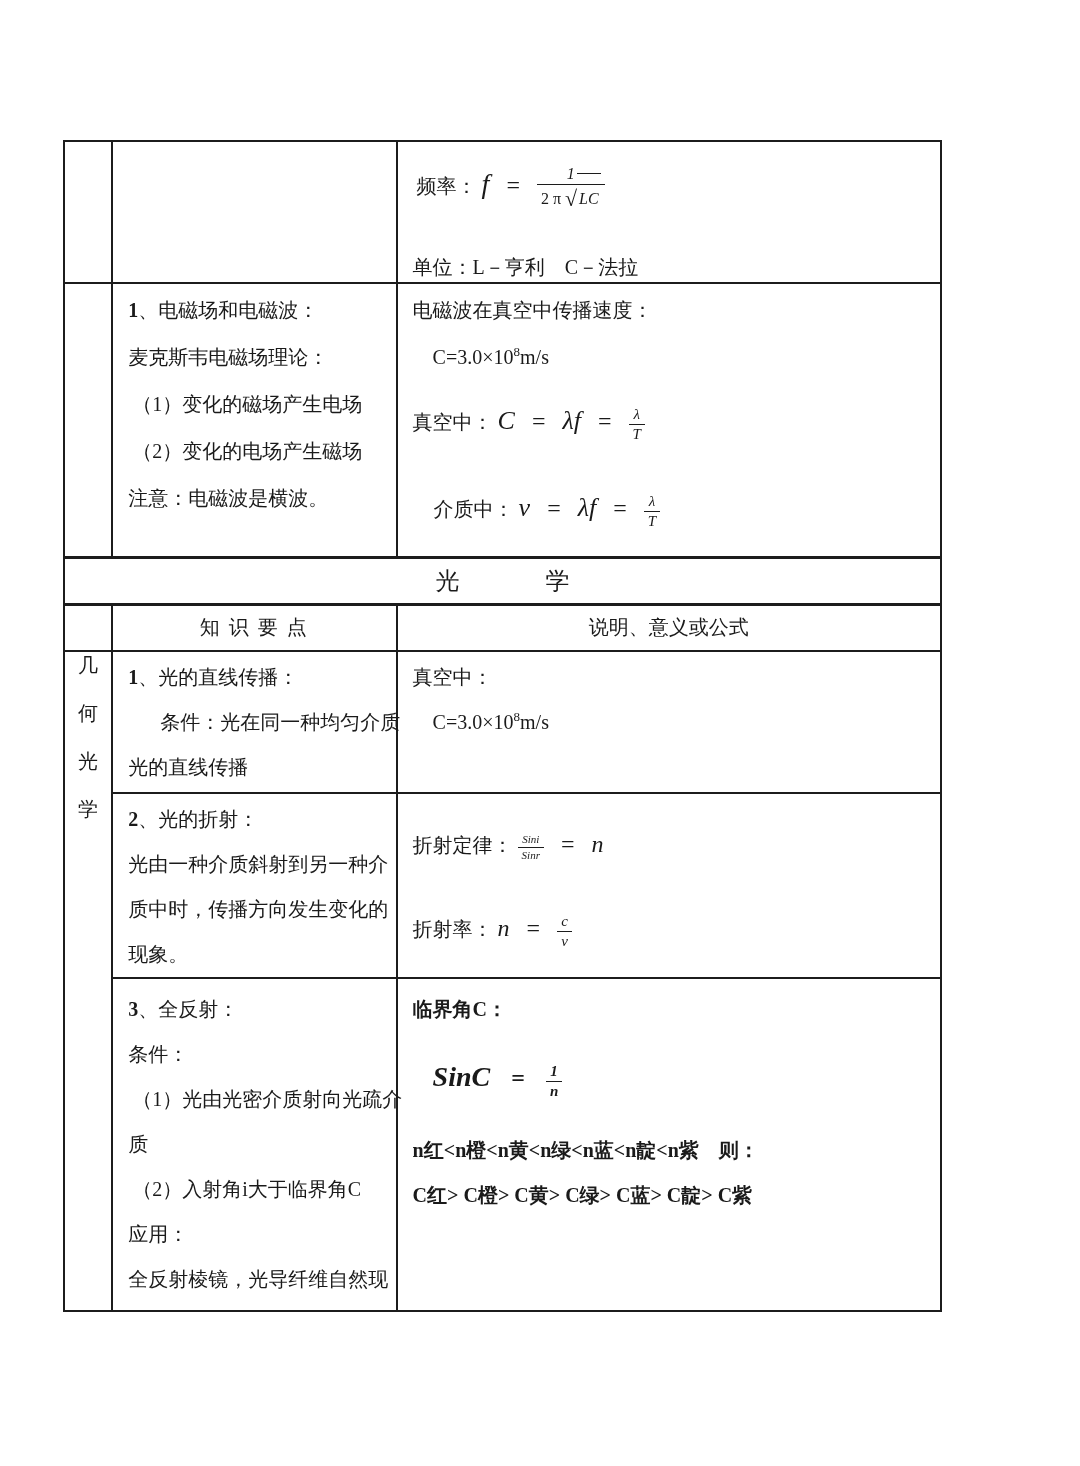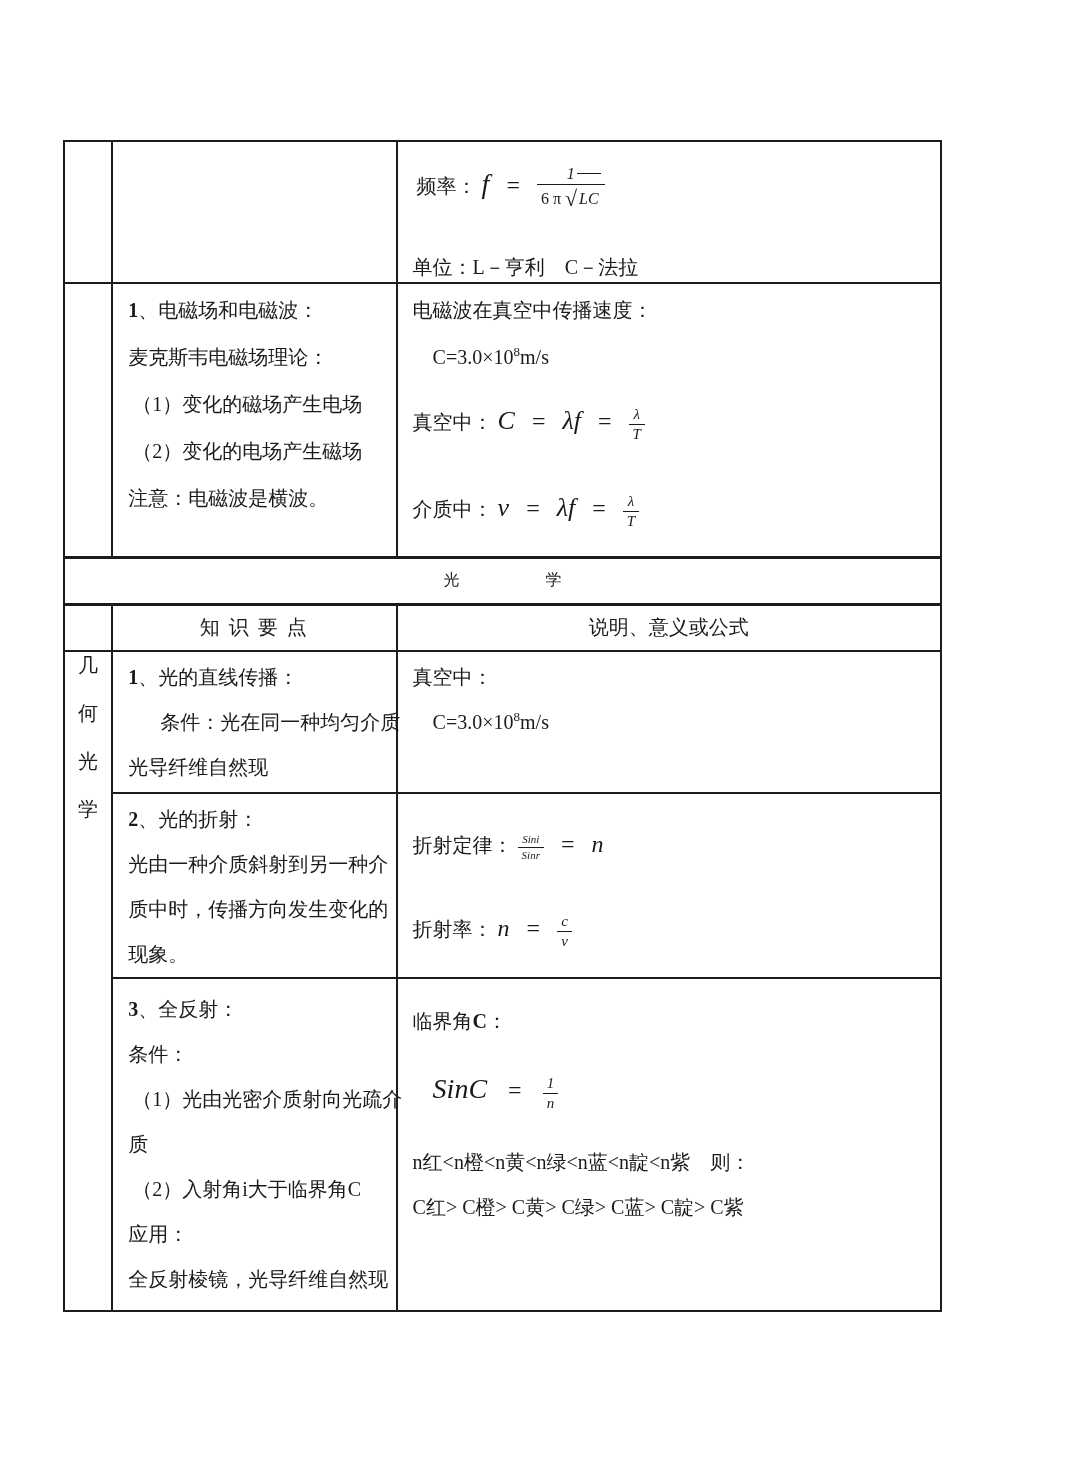--- a/index.html
+++ b/index.html
@@ -22,21 +22,21 @@
     font-size:20px;
   }
   td.c1 { width:45px; }
   td.c2 { width:266px; }
   td.c3 { width:509px; }
 
   
   tr.section-row td {
     border-top:3px solid #1c1c1c; border-bottom:3px solid #1c1c1c;
     text-align:center; vertical-align:middle;
-    font-size:16px; height:47px;
+    font-size:24px; height:47px;
   }
   .title-gap { display:inline-block; width:86px; }
 
   
   tr.header-row td {
     text-align:center; vertical-align:middle; height:47px; font-size:20px;margin-left:36px;
   }
   .spaced { letter-spacing:2px; }
 
   
@@ -68,21 +68,21 @@
   .big28 { font-size:28px; }
   .sqrt-sign { font-style:normal; font-size:22px; vertical-align:-2px; }
   .radicand { border-top:1.2px solid #1c1c1c; padding:16px 2px; }
   sup.exp { font-size:13px; vertical-align:super; line-height:0; }
 
   
   .freq-cell { padding:23px 8px 0 15px; }
   .freq-line { margin-left:4px; }
   .unit-line { margin-top:40px; line-height:30px; }
   .vac-block { margin-top:14px; line-height:52px; }
-  .med-block { margin-top:34px; line-height:52px; }
+  .med-block { margin-top:34px; line-height:52px;margin-left:21px; }
   .law-block { padding-top:18px; line-height:58px; }
   .idx-block { margin-top:28px; line-height:52px; }
   .sinc-block { margin-top:18px; line-height:54px; }
   .nline-block { margin-top:22px; }
 
   
   .page-number {
     position:absolute; left:0; top:1330px; width:1080px;
     text-align:center; font-size:27px; letter-spacing:2px;
   }
@@ -105,21 +105,21 @@
         <tr style="height:142px;">
       <td class="c1"></td>
       <td class="c2"></td>
       <td class="c3 freq-cell">
         <div class="frm freq-line">
           <span class="lbl">频率：</span>
           <span class="math big28">f</span>
           <span class="eq big24">=</span>
           <span class="frac fs16">
             <span class="fnum">1</span>
-            <span class="fden"><span style="font-style:normal;">6 π </span><span class="sqrt-sign">√</span><span class="radicand">LC</span></span>
+            <span class="fden"><span style="font-style:normal;">2 π </span><span class="sqrt-sign">√</span><span class="radicand">LC</span></span>
           </span>
         </div>
         <div class="unit-line">单位：L－亨利　C－法拉</div>
       </td>
     </tr>
 
     <tr style="height:274px;">
       <td class="c1"></td>
       <td class="c2 cell-pad">
         <div class="ln"><b class="num">1</b><span>、电磁场和电磁波：</span></div>
@@ -173,21 +173,21 @@
         <div class="vlabel">
           <span>几</span>
           <span>何</span>
           <span>光</span>
           <span>学</span>
         </div>
       </td>
       <td class="c2 cell-pad">
         <div class="ln45"><b class="num">1</b><span>、光的直线传播：</span></div>
         <div class="ln45 ind32">条件：光在同一种均匀介质</div>
-        <div class="ln45">光导纤维自然现</div>
+        <div class="ln45">光的直线传播</div>
       </td>
       <td class="c3 cell-pad">
         <div class="ln45">真空中：</div>
         <div class="ln45 ind20"><span>C=3.0×10</span><sup class="exp">8</sup><span>m/s</span></div>
       </td>
     </tr>
 
     <tr style="height:171px;">
       <td class="c2 cell-pad">
         <div class="ln45"><b class="num">2</b><span>、光的折射：</span></div>
@@ -220,21 +220,21 @@
     <tr style="height:333px;">
       <td class="c2 cell-pad" style="padding-top:8px;">
         <div class="ln45"><b class="num">3</b><span>、全反射：</span></div>
         <div class="ln45">条件：</div>
         <div class="ln45 ind4">（1）光由光密介质射向光疏介</div>
         <div class="ln45">质</div>
         <div class="ln45 ind4">（2）入射角i大于临界角C</div>
         <div class="ln45">应用：</div>
         <div class="ln45">全反射棱镜，光导纤维自然现</div>
       </td>
-      <td class="c3 cell-pad" style="padding-top:20px;">
+      <td class="c3 cell-pad" style="padding-top:8px;font-weight:bold;">
         <div class="ln45"><span>临界角</span><b>C</b><span>：</span></div>
         <div class="frm sinc-block ind20">
           <span class="math big28">SinC</span>
           <span class="eq big24" style="margin:0 16px;">=</span>
           <span class="frac fs15">
             <span class="fnum">1</span>
             <span class="fden">n</span>
           </span>
         </div>
         <div class="ln45 nline-block">n红&lt;n橙&lt;n黄&lt;n绿&lt;n蓝&lt;n靛&lt;n紫　则：</div>

